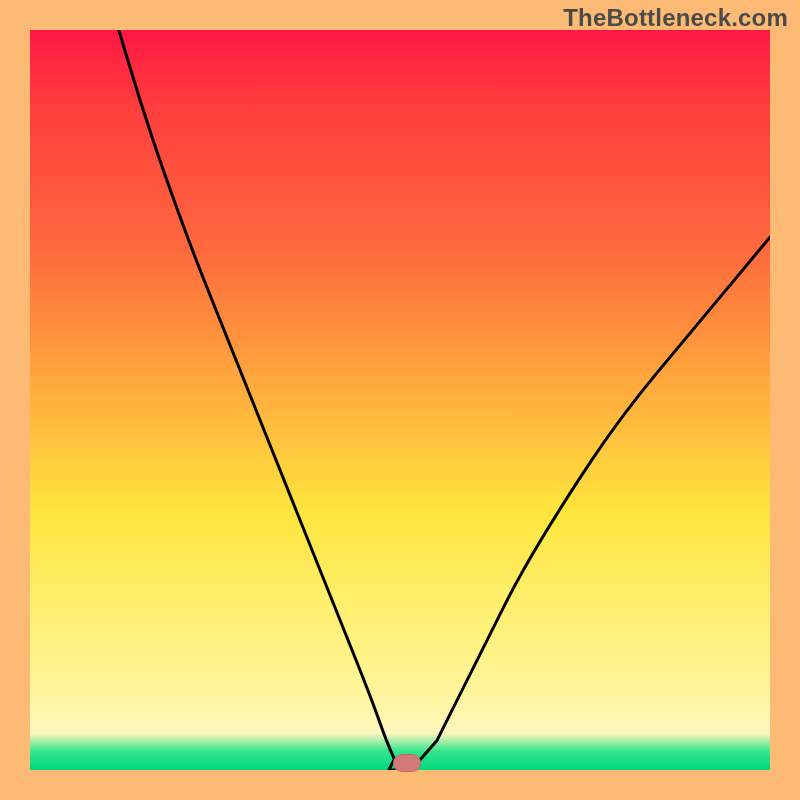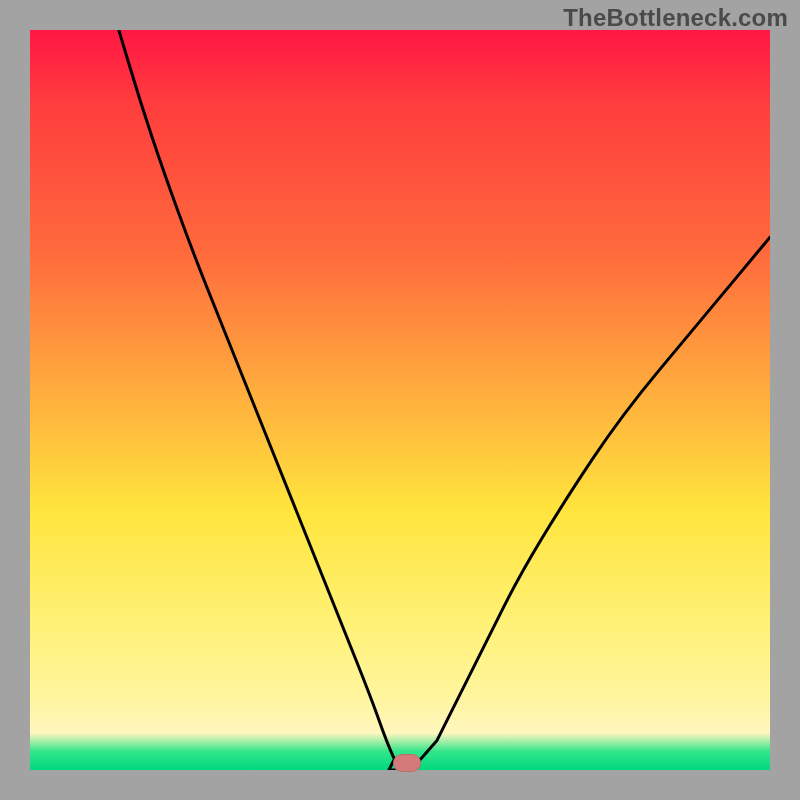--- a/index.html
+++ b/index.html
@@ -8,21 +8,21 @@
     width: 800px;
     height: 800px;
     background: #000;
     font-family: Arial, Helvetica, sans-serif;
     overflow: hidden;
   }
   .frame {
     position: relative;
     width: 800px;
     height: 800px;
-    background: #a3a3a3;
+    background: #fdba74;
   }
   .watermark {
     position: absolute;
     top: 4px;
     right: 12px;
     color: #4a4a4a;
     font-size: 24px;
     font-weight: 600;
     letter-spacing: 0.2px;
     z-index: 5;

